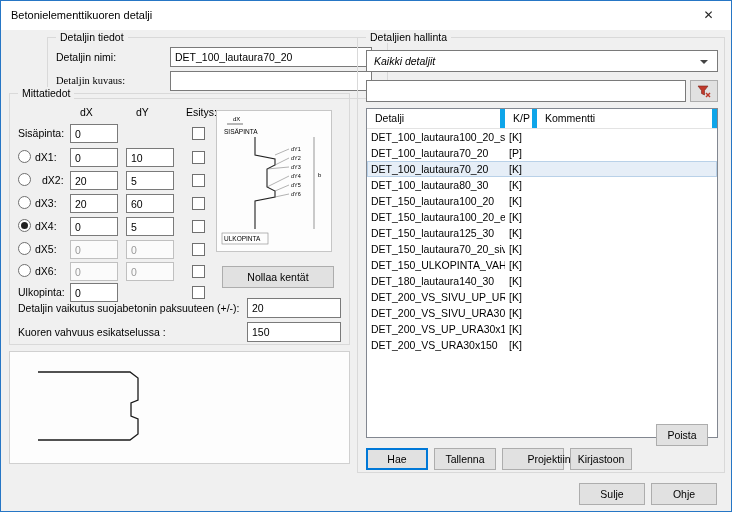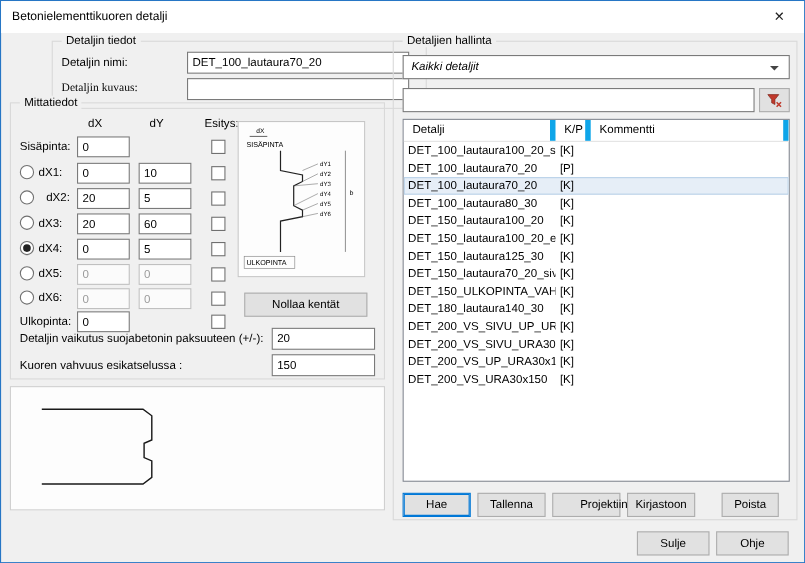--- a/index.html
+++ b/index.html
@@ -244,19 +244,19 @@
             <span class="c-kp">[K]</span>
             <span class="c-comment"></span>
           </div>
         </div>
     </div>
 
     <div class="btn default" style="left:8px;top:410px;width:62px;">Hae</div>
     <div class="btn" style="left:76px;top:410px;width:62px;">Tallenna</div>
     <div class="btn" style="left:144px;top:410px;width:62px;padding-left:32px;">Projektiin</div>
     <div class="btn" style="left:212px;top:410px;width:62px;">Kirjastoon</div>
-    <div class="btn" style="left:298px;top:410px;width:52px;text-align:center;">Poista</div>
+    <div class="btn" style="left:298px;top:386px;width:52px;text-align:center;">Poista</div>
   </div>
 
   <div class="btn" style="left:578px;top:482px;width:66px;">Sulje</div>
   <div class="btn" style="left:650px;top:482px;width:66px;">Ohje</div>
 
 </div>
 
 </body></html>

